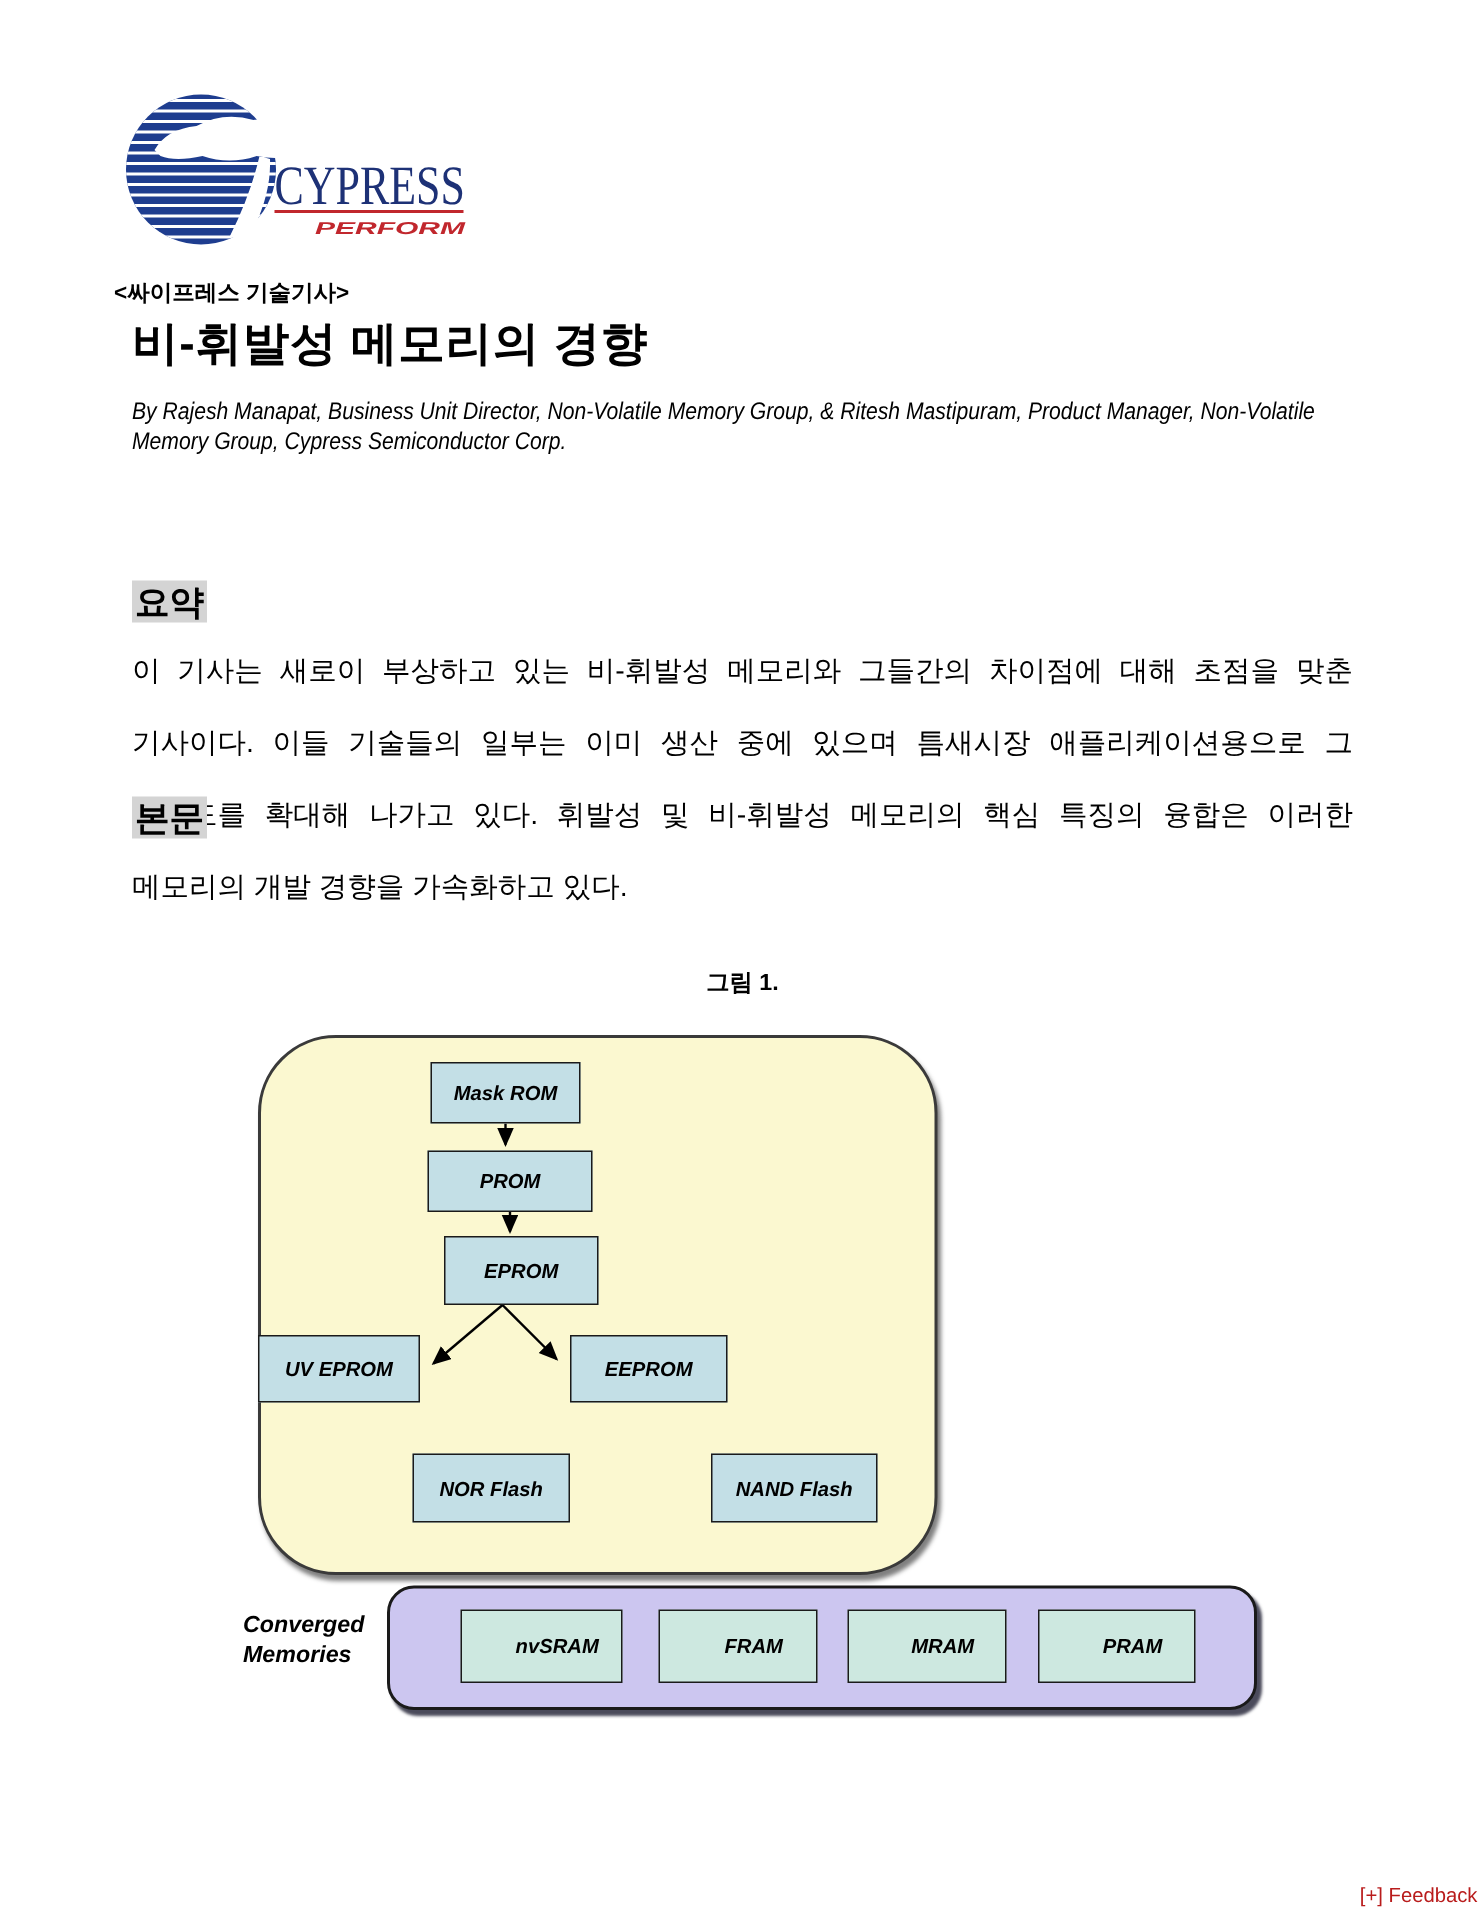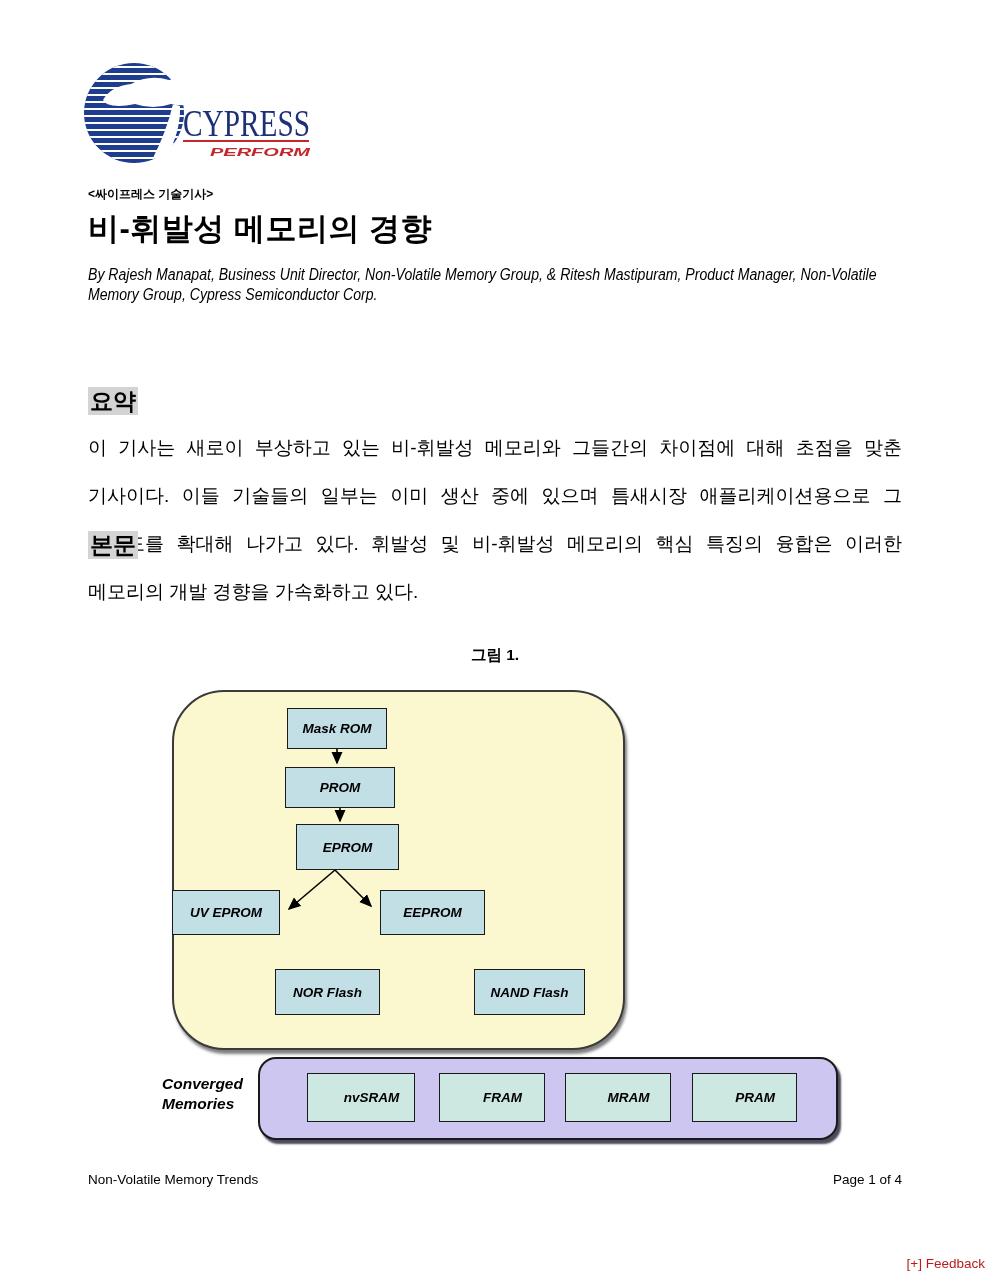--- a/index.html
+++ b/index.html
@@ -11,22 +11,22 @@
     height: 1280px;
     background: #fff;
     overflow: hidden;
   }
 
   
   .logo { position: absolute; left: 83px; top: 60px; width: 240px; height: 105px; }
 
   
   .kicker {
-    position: absolute; left: 88px; top: 186px;
-    font-size: 12px; font-weight: bold;
+    position: absolute; left: 76px; top: 186px;
+    font-size: 15px; font-weight: bold;
   }
   .page-title {
     position: absolute; left: 88px; top: 208px;
     font-size: 31px; font-weight: bold; letter-spacing: 0.5px;
   }
   .byline {
     position: absolute; left: 88px; top: 265px;
     width: 900px; font-size: 16px; font-style: italic;
     line-height: 20px;
     transform: scaleX(0.88); transform-origin: left top;
@@ -197,20 +197,16 @@
   </div>
 
   <div class="converged-label">Converged Memories</div>
   <div class="converged-bar">
     <div class="cnode c-nvsram">nvSRAM</div>
     <div class="cnode c-fram">FRAM</div>
     <div class="cnode c-mram">MRAM</div>
     <div class="cnode c-pram">PRAM</div>
   </div>
 
-  <div class="footer-row r1">
-    <span>Non-Volatile Memory Trends</span>
-    <span>Page 1 of 4</span>
-  </div>
 
   <a class="feedback-link">[+] Feedback</a>
 
 </div>
 
 </body></html>

